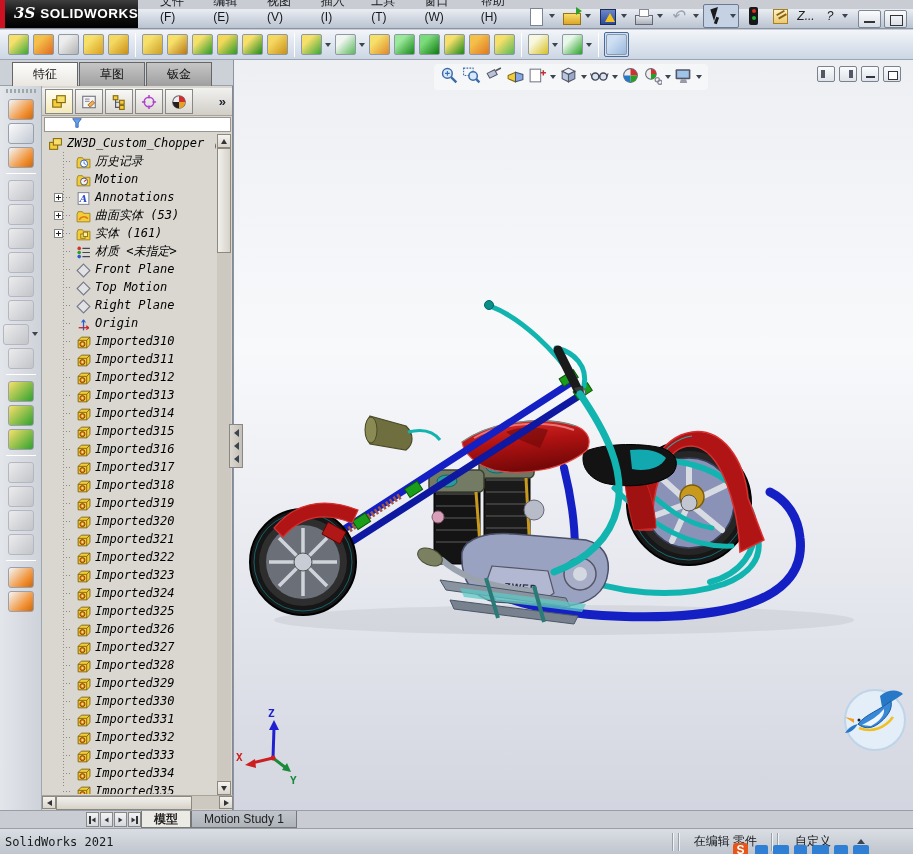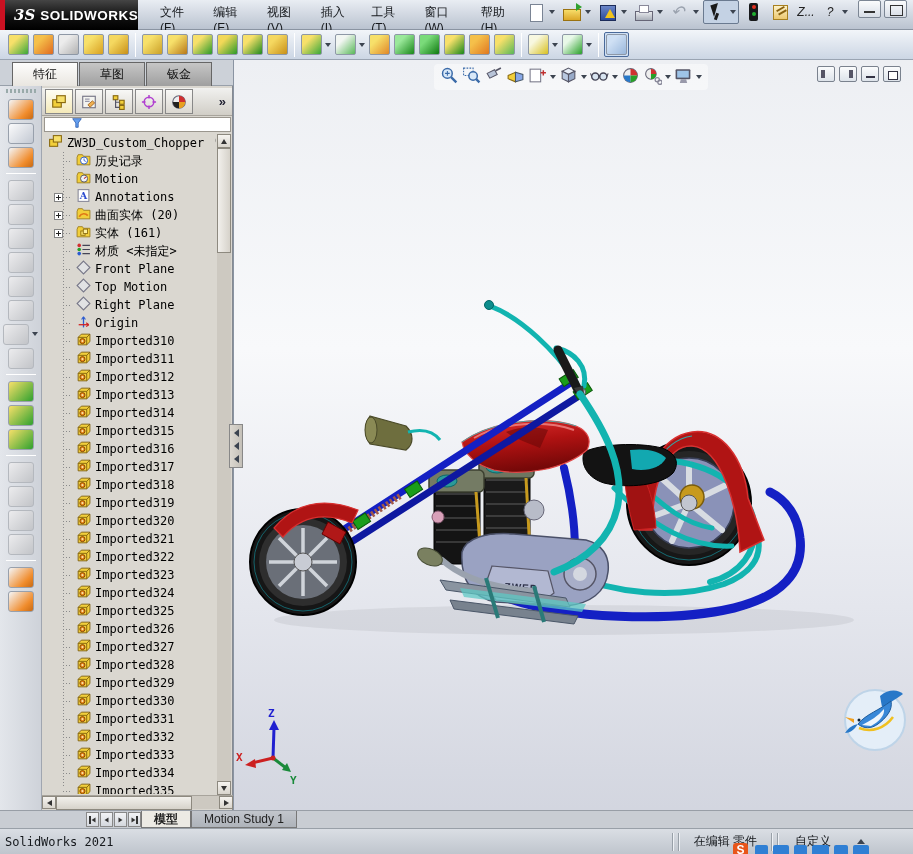--- a/index.html
+++ b/index.html
@@ -1,21 +1,21 @@
 <!DOCTYPE html>
 <html><head>
 <meta charset="utf-8">
 <style>
   *{margin:0;padding:0;box-sizing:border-box;}
   html,body{width:913px;height:854px;overflow:hidden;}
   body{font-family:"Liberation Sans",sans-serif;font-size:12px;background:#c9cdd3;position:relative;}
 
   
-  .titlebar{position:absolute;left:0;top:0;width:913px;height:30px;
-    background:linear-gradient(#e9edf3,#bac3d0);border-bottom:1px solid #8a94a2;display:flex;align-items:flex-start;}
+  .titlebar{position:absolute;left:0;top:9px;width:913px;height:20px;
+    background:linear-gradient(#e9edf3,#bac3d0);border-bottom:1px solid #8a94a2;display:flex;align-items:flex-end;}
   .logo{position:relative;width:138px;height:30px;background:linear-gradient(#454545,#111 55%,#000);
     display:flex;align-items:center;padding-left:14px;gap:5px;flex:none;}
   .logo::before{content:"";position:absolute;left:0;top:0;width:5px;height:30px;background:#cc1122;}
   .brandmark{color:#fff;font-style:italic;font-weight:bold;font-size:15px;font-family:"DejaVu Serif",serif;}
   .brand{color:#fff;font-weight:bold;font-size:13.5px;letter-spacing:.5px;}
   #menus{display:flex;margin-left:10px;}
   .menu-item{padding:4px 12px;color:#15181c;cursor:default;}
   #qtools{display:flex;align-items:center;margin-left:auto;gap:2px;}
   .qtool{display:inline-flex;align-items:center;padding:1px 2px;border-radius:2px;}
   .qtool.pressed{border:1px solid #6a7večer0;}
@@ -81,21 +81,21 @@
   .fmtab.active{background:linear-gradient(#fffef4,#f4e9b8);}
   .fmtab svg{width:16px;height:16px;}
   .chev{margin-left:auto;margin-right:6px;font-weight:bold;color:#223;font-size:13px;}
   .filterrow{position:absolute;left:2px;top:31px;width:187px;height:15px;background:#fff;border:1px solid #9a968e;
     display:flex;align-items:center;padding-left:26px;}
   .filterrow svg{width:12px;height:12px;}
   .tree{position:absolute;left:2px;top:48px;width:172px;height:660px;overflow:hidden;
     font-family:"DejaVu Sans Mono",monospace;font-size:12px;color:#000;}
   .guide-v{position:absolute;left:19px;top:18px;bottom:6px;width:1px;
     background:repeating-linear-gradient(#8a8a8a 0 1px,transparent 1px 3px);}
-  .trow{height:18px;display:flex;align-items:flex-start;position:relative;padding-left:32px;white-space:nowrap;}
+  .trow{height:18px;display:flex;align-items:flex-end;position:relative;padding-left:32px;white-space:nowrap;font-style:italic;}
   .trow.root{padding-left:4px;}
   .trow .stub{position:absolute;left:19px;top:9px;width:9px;height:1px;
     background:repeating-linear-gradient(90deg,#8a8a8a 0 1px,transparent 1px 3px);}
   .plus{position:absolute;left:10px;top:4.5px;width:9px;height:9px;background:#fff;border:1px solid #848484;z-index:2;}
   .plus::before{content:"";position:absolute;left:1px;right:1px;top:3px;height:1px;background:#222;}
   .plus::after{content:"";position:absolute;top:1px;bottom:1px;left:3px;width:1px;background:#222;}
   .ticon{width:15px;height:15px;margin-right:4px;flex:none;}
   .ticon svg{width:15px;height:15px;display:block;}
   .tlabel{line-height:18px;}
   .tsuffix{margin-left:9px;}
@@ -459,21 +459,21 @@
       </div>
       <div class="trow">
         <i class="stub"></i>
         <span class="plus"></span>
         <span class="ticon">
           <svg viewBox="0 0 14 14">
             <path d="M1,5 L1,12 L13,12 L13,4 L7,4 L6,2.5 L2,2.5 Z" fill="#f2cf3a" stroke="#9a7a18" stroke-width="0.8"></path>
             <path d="M3,10 C5,6.5 9,6.5 11,9" stroke="#e07818" stroke-width="1.6" fill="none"></path>
           </svg>
         </span>
-        <span class="tlabel">曲面实体 (20)</span>
+        <span class="tlabel">曲面实体 (53)</span>
       </div>
       <div class="trow">
         <i class="stub"></i>
         <span class="plus"></span>
         <span class="ticon">
           <svg viewBox="0 0 14 14">
             <path d="M1,5 L1,12 L13,12 L13,4 L7,4 L6,2.5 L2,2.5 Z" fill="#f2cf3a" stroke="#9a7a18" stroke-width="0.8"></path>
             <rect x="4.5" y="6.5" width="4" height="4" fill="#f7e06a" stroke="#8a6a10" stroke-width="0.8"></rect>
             <rect x="6.8" y="4.8" width="4" height="4" fill="#fdf0a0" stroke="#8a6a10" stroke-width="0.8"></rect>
           </svg>

